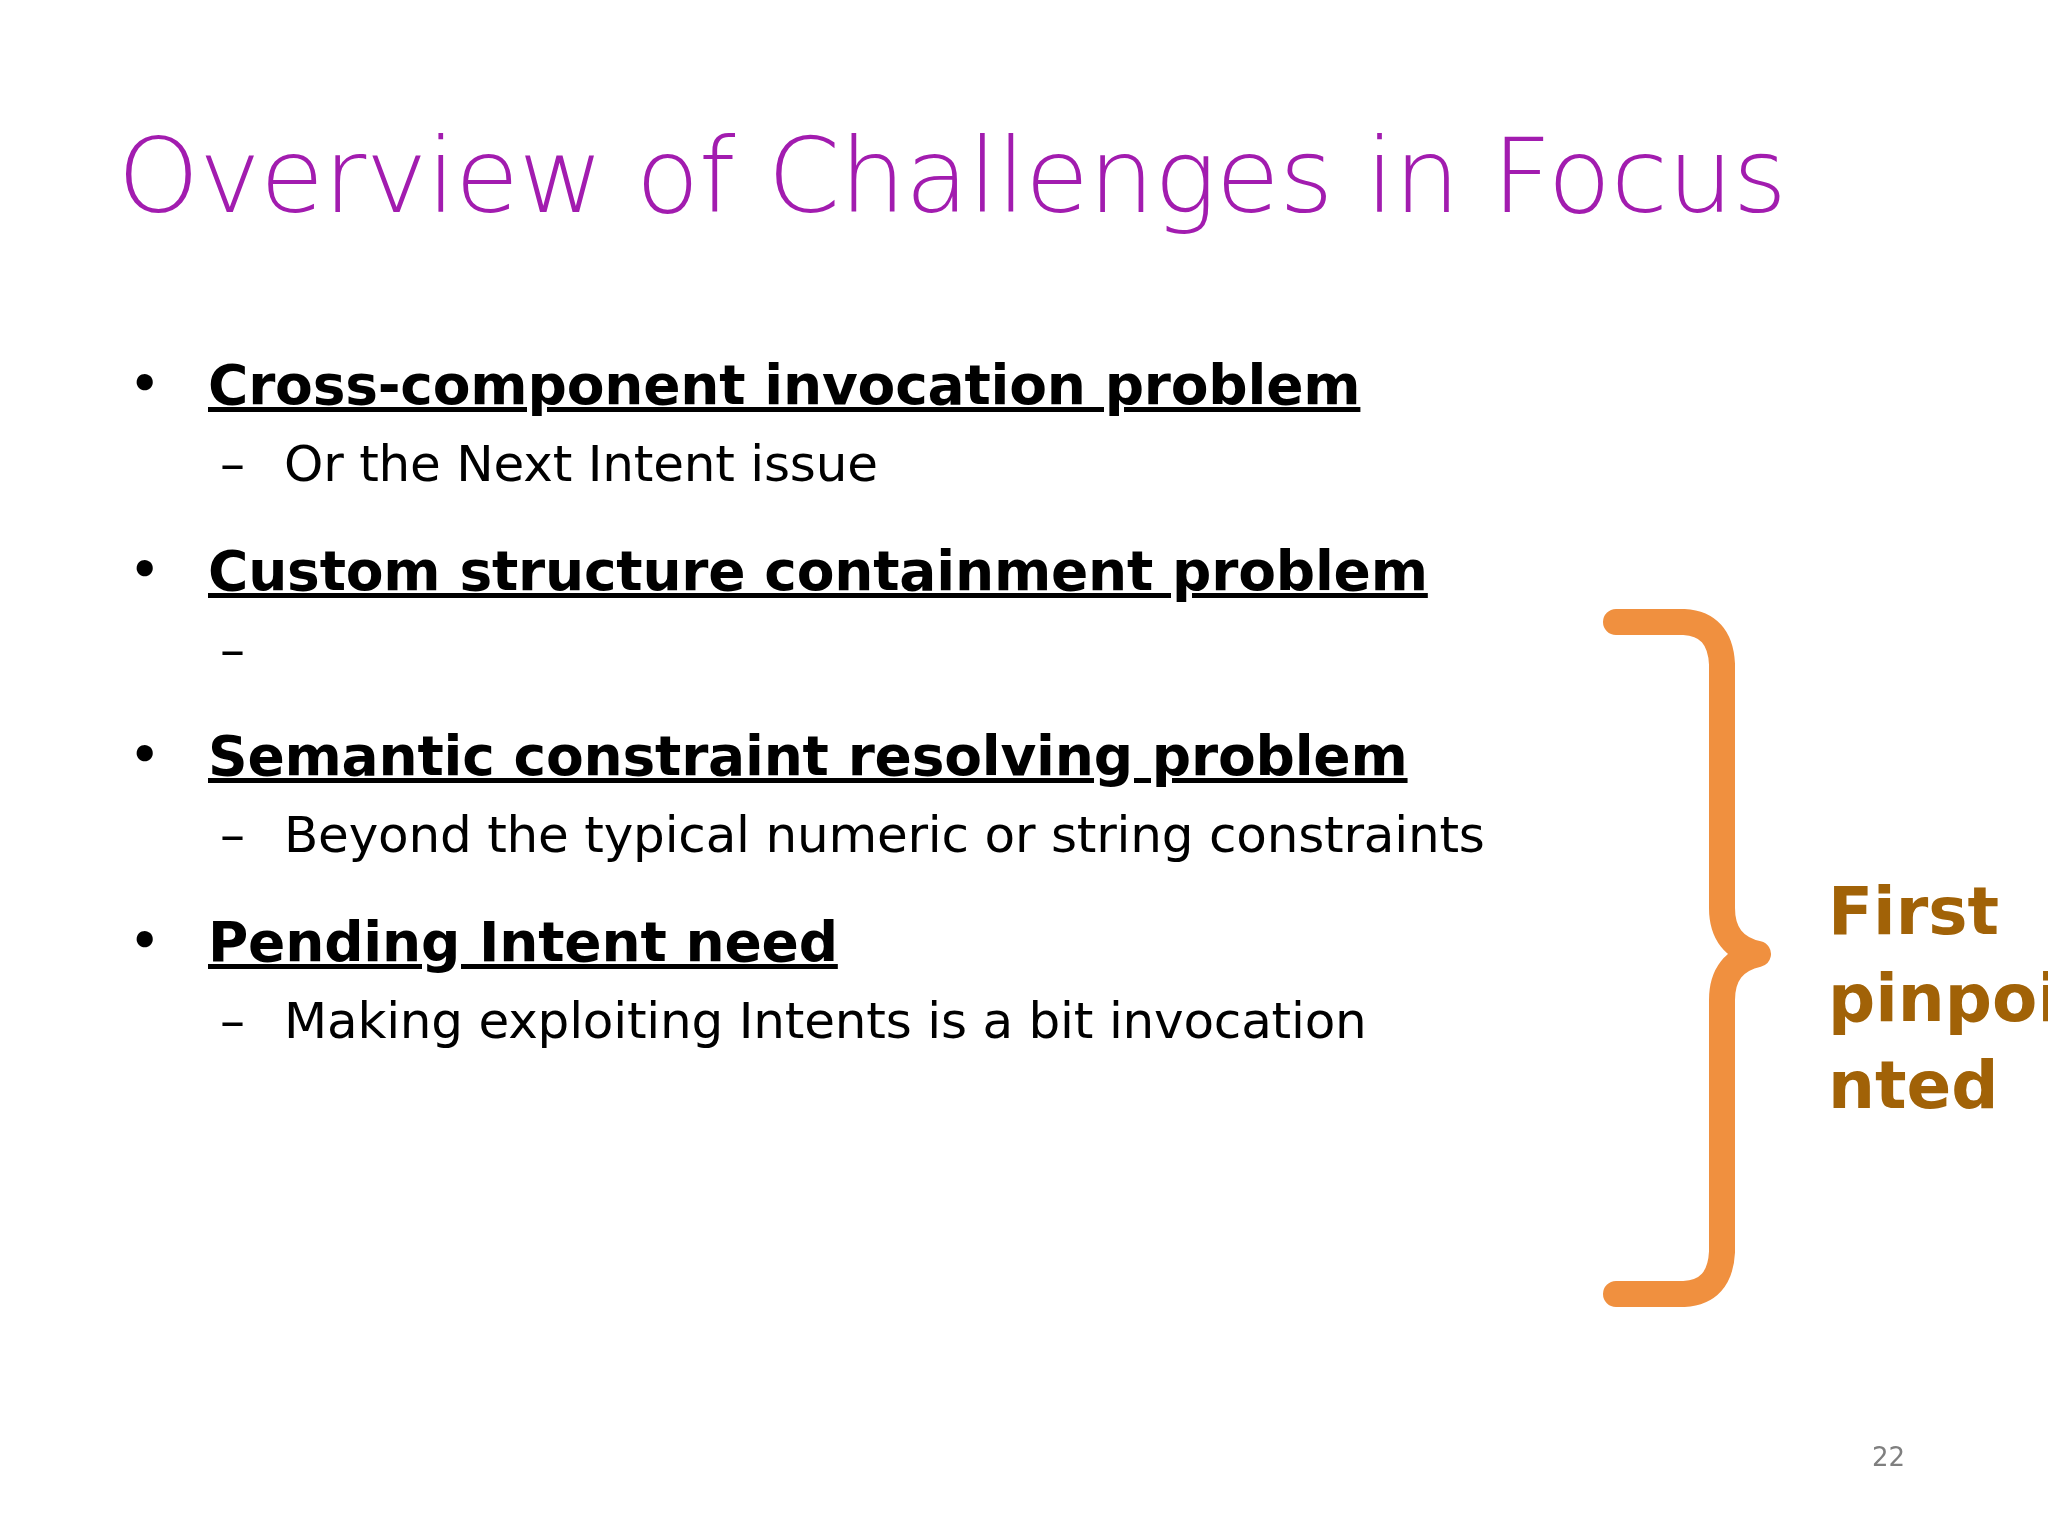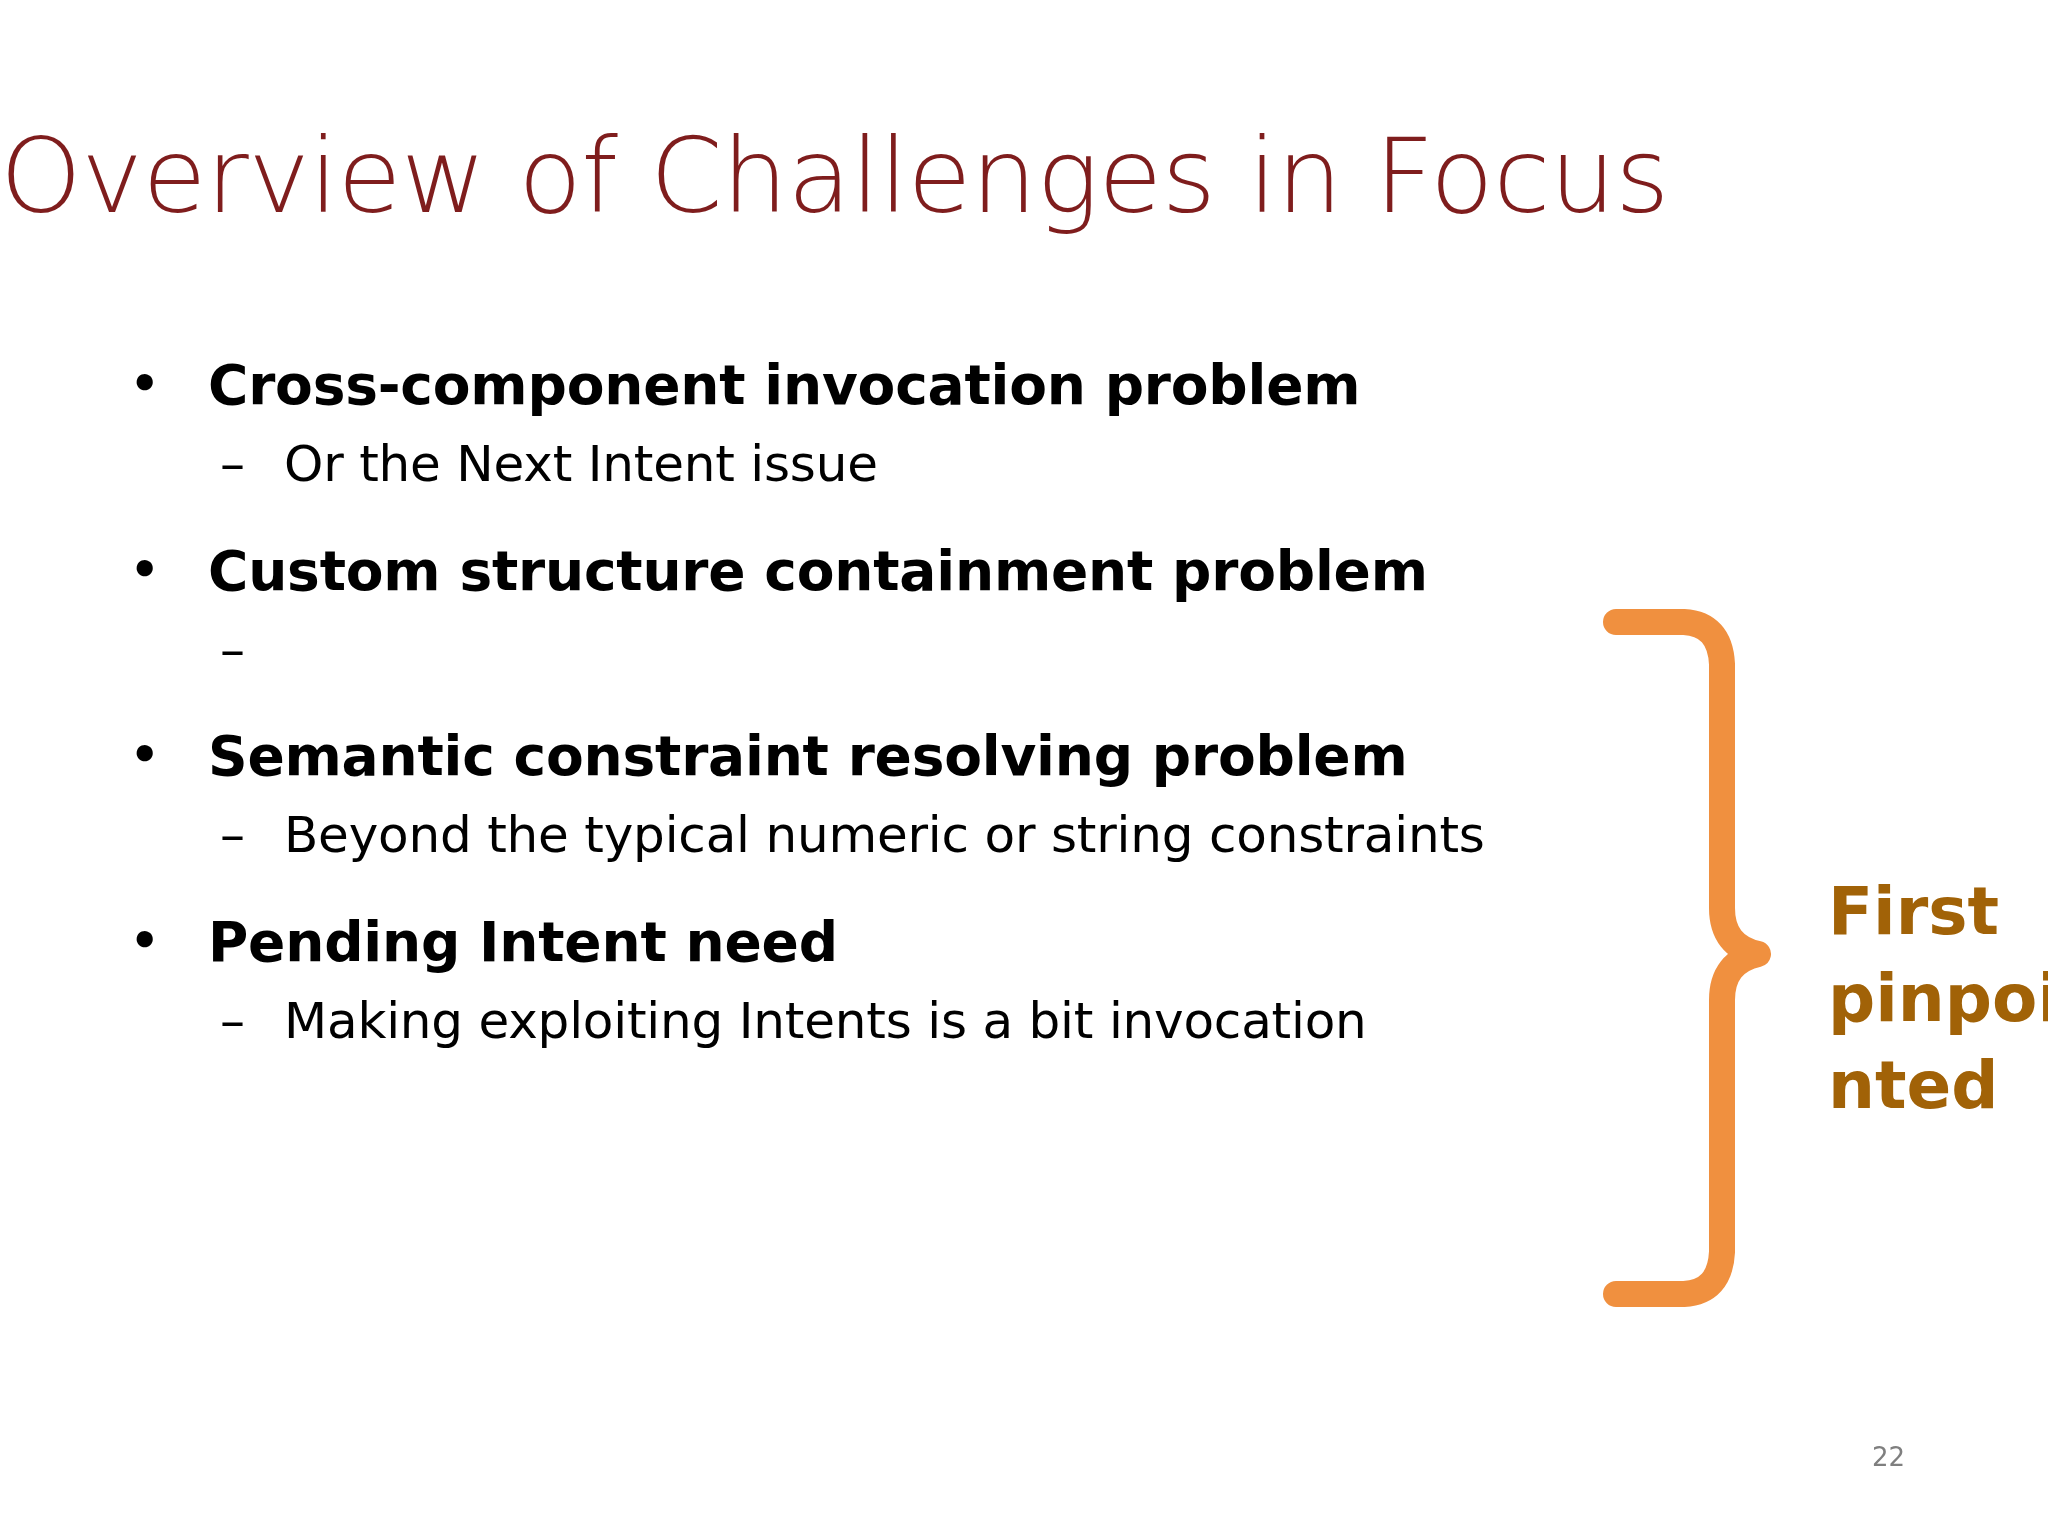--- a/index.html
+++ b/index.html
@@ -17,27 +17,27 @@
     background: #ffffff;
     overflow: hidden;
   }
 
   
   #slide-title {
     position: absolute;
     left: 0;
     top: 118px;
     width: 1904px;
-    text-align: left;
+    text-align: center;
     font-family: "DejaVu Sans", sans-serif;
     font-weight: 300;
     font-size: 104px;
     line-height: 1.12;
     letter-spacing: -0.5px;
-    color: #7f1d1d;
+    color: #a21caf;
     white-space: nowrap;
   }
 
   
   #body-list {
     position: absolute;
     left: 120px;
     top: 352px;
     width: 1560px;
   }
@@ -62,20 +62,21 @@
     width: 88px;
     flex: 0 0 88px;
     font-size: 46px;
     line-height: 1.36;
     text-align: left;
     padding-left: 10px;
     box-sizing: border-box;
   }
   .bullet-l1 .label {
     flex: 1 1 auto;
+    text-decoration: underline;
   }
 
   .bullet-l2 {
     display: flex;
     align-items: flex-start;
     color: #000000;
     font-family: "DejaVu Sans", sans-serif;
     font-weight: normal;
     font-size: 50px;
     line-height: 1.25;

